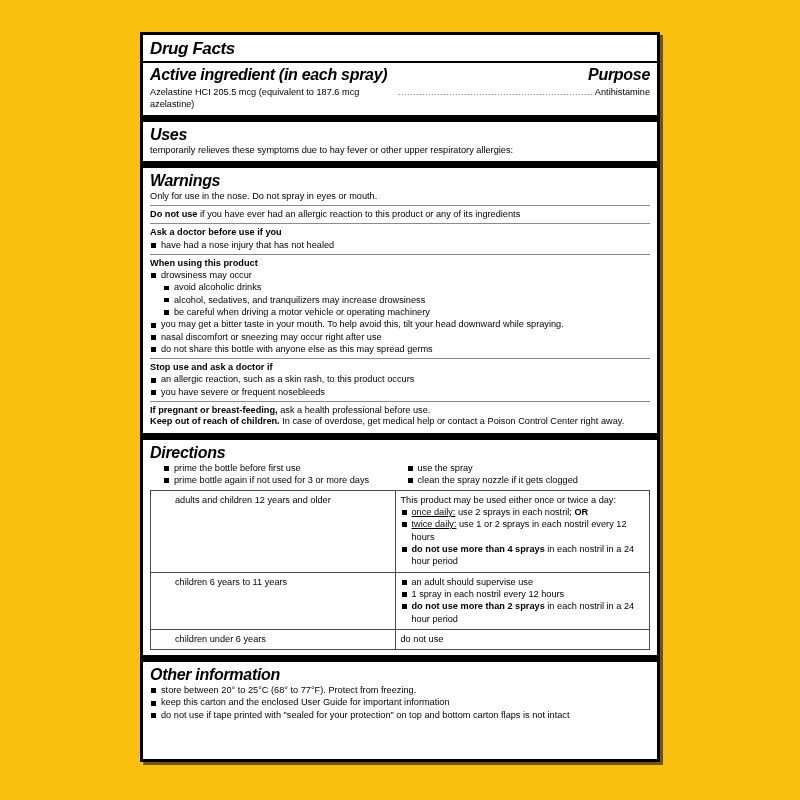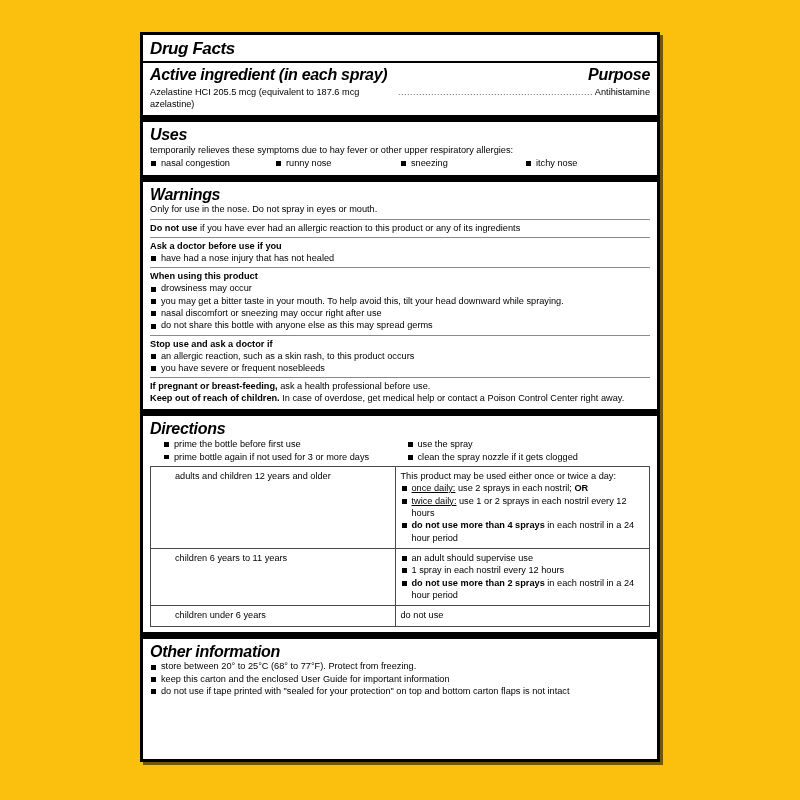--- a/index.html
+++ b/index.html
@@ -132,26 +132,20 @@
         <span class="leaders">....................................................................</span>
         <span class="body">Antihistamine</span>
       </div>
     </div>
 
     <div class="bar"></div>
 
     <div class="blk">
       <div class="title">Uses</div>
       <div class="body">temporarily relieves these symptoms due to hay fever or other upper respiratory allergies:</div>
-      <ul class="b inline-bullets">
-        <li>nasal congestion</li>
-        <li>runny nose</li>
-        <li>sneezing</li>
-        <li>itchy nose</li>
-      </ul>
     </div>
 
     <div class="bar"></div>
 
     <div class="blk">
       <div class="title">Warnings</div>
       <div class="body">Only for use in the nose. Do not spray in eyes or mouth.</div>
 
       <div class="hr-thin"></div>
       <div class="body">
@@ -161,20 +155,25 @@
       <div class="hr-thin"></div>
       <div class="body bold">Ask a doctor before use if you</div>
       <ul class="b">
         <li>have had a nose injury that has not healed</li>
       </ul>
 
       <div class="hr-thin"></div>
       <div class="body bold">When using this product</div>
       <ul class="b">
         <li>drowsiness may occur</li>
+      </ul>
+      <ul class="b sub">
+        <li>avoid alcoholic drinks</li>
+        <li>alcohol, sedatives, and tranquilizers may increase drowsiness</li>
+        <li>be careful when driving a motor vehicle or operating machinery</li>
       </ul>
       <ul class="b">
         <li>you may get a bitter taste in your mouth. To help avoid this, tilt your head downward while spraying.</li>
         <li>nasal discomfort or sneezing may occur right after use</li>
         <li>do not share this bottle with anyone else as this may spread germs</li>
       </ul>
 
       <div class="hr-thin"></div>
       <div class="body bold">Stop use and ask a doctor if</div>
       <ul class="b">

